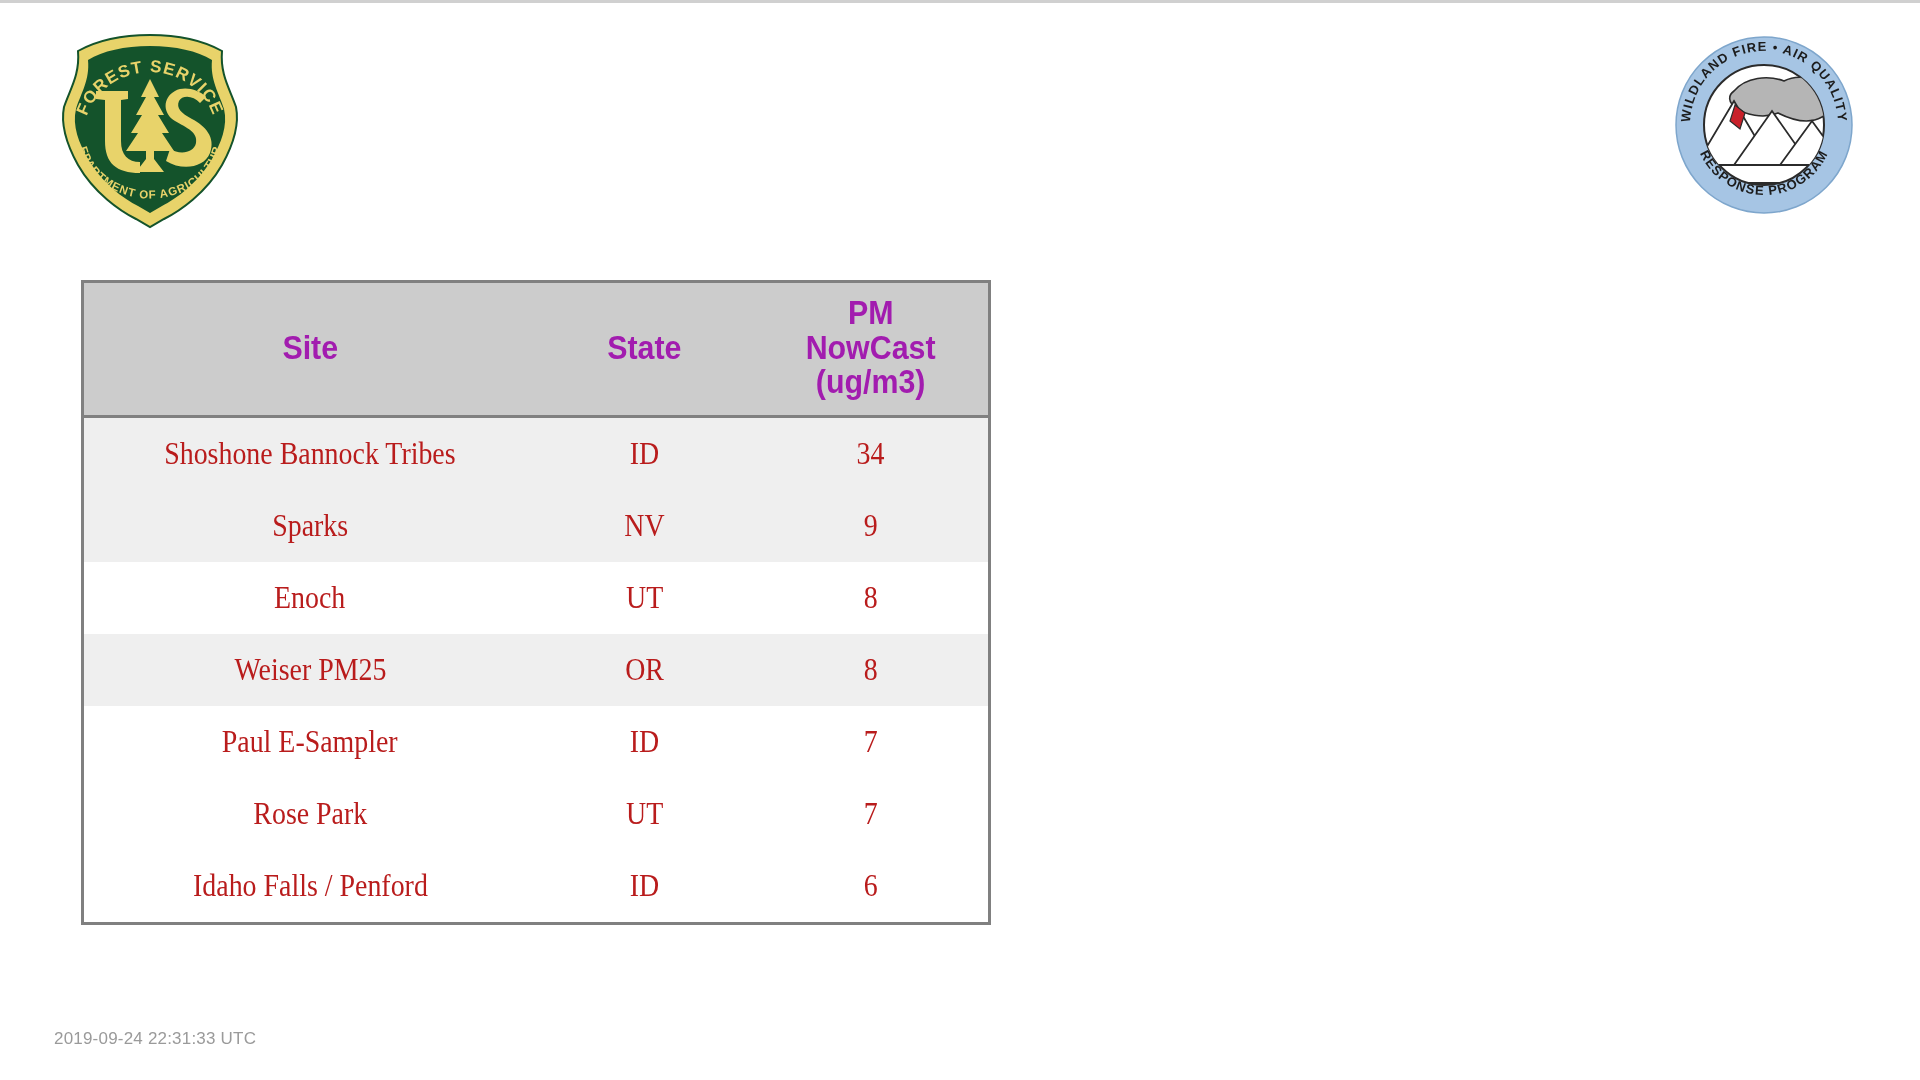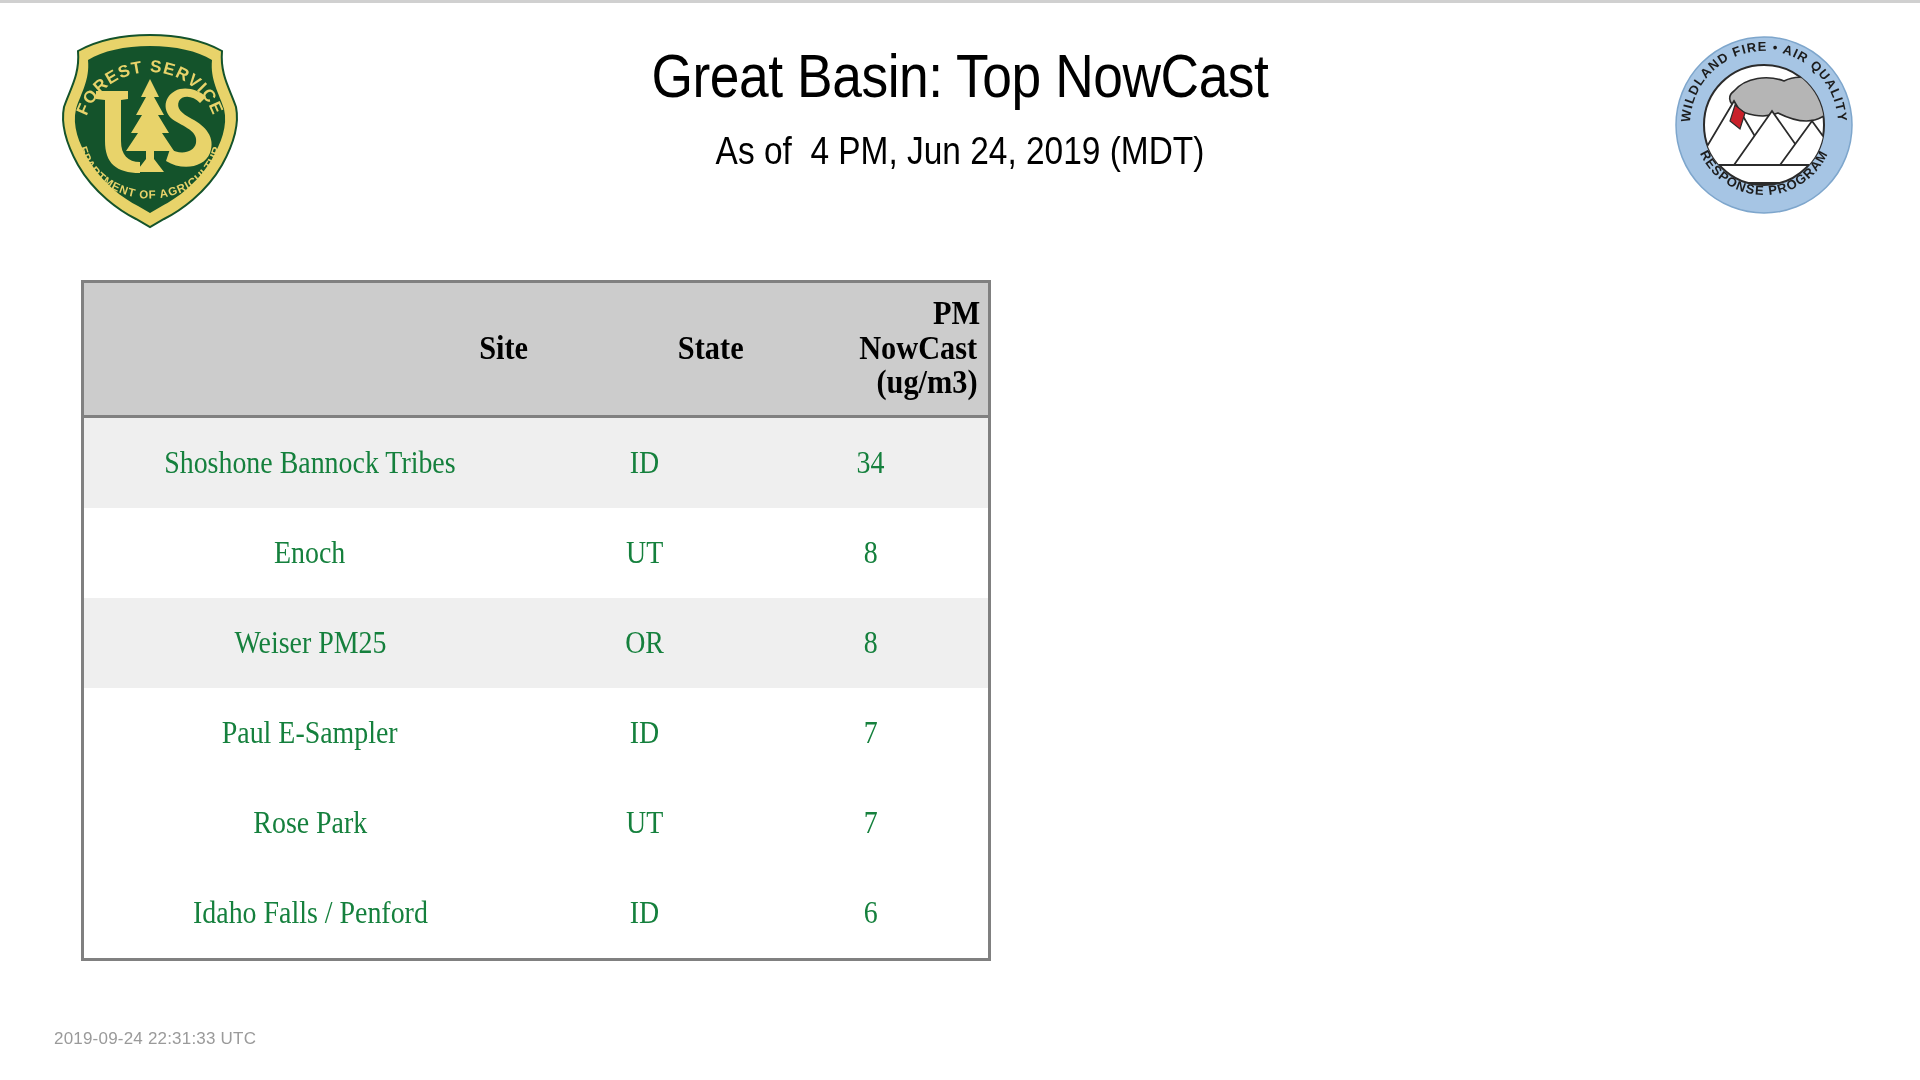--- a/index.html
+++ b/index.html
@@ -92,45 +92,45 @@
     table-layout: fixed;
     font-family: "Liberation Serif", serif;
   }
   table#nowcast-table col.c-site  { width: 50.0%; }
   table#nowcast-table col.c-state { width: 24.0%; }
   table#nowcast-table col.c-pm    { width: 26.0%; }
 
   #nowcast-table thead th {
     background: #cccccc;
     border-bottom: 3px solid #808080;
-    font-family: Liberation Serif, serif;
+    font-family: Liberation Sans, sans-serif;
     font-weight: bold;
     font-size: 33px;
-    color: #000000;
-    text-align: right;
+    color: #a21caf;
+    text-align: center;
     vertical-align: middle;
     padding: 10px 6px 12px 6px;
     height: 110px;
     line-height: 1.06;
     transform-origin: center;
   }
   #nowcast-table thead th .hdr-inner {
     display: inline-block;
     transform: scaleX(0.92);
   }
 
   #nowcast-table tbody td {
     font-family: "Liberation Serif", serif;
     font-size: 31px;
     font-weight: 400;
-    color: #15803d;
+    color: #b91c1c;
     text-align: center;
     vertical-align: middle;
     height: 58px;
-    padding: 16px 6px;
+    padding: 7px 6px;
     border: none;
   }
   #nowcast-table tbody td .cell-inner {
     display: inline-block;
     transform: scaleX(0.90);
   }
   #nowcast-table tbody tr.odd  { background: #efefef; }
   #nowcast-table tbody tr.even { background: #ffffff; }
 
   
@@ -184,24 +184,20 @@
 
       <text font-family="'Liberation Sans', sans-serif" font-size="17" font-weight="bold" fill="#e8d36a" letter-spacing="1.2">
         <textPath href="#fs-top-arc" startOffset="50%" text-anchor="middle">FOREST SERVICE</textPath>
       </text>
       <text font-family="'Liberation Sans', sans-serif" font-size="11.5" font-weight="bold" fill="#e8d36a" letter-spacing="0.9">
         <textPath href="#fs-bot-arc" startOffset="50%" text-anchor="middle">DEPARTMENT OF AGRICULTURE</textPath>
       </text>
     </svg>
   </div>
 
-  <div id="title-block">
-    <div id="page-title">Great Basin: Top NowCast</div>
-    <div id="page-subtitle">As of  4 PM, Jun 24, 2019 (MDT)</div>
-  </div>
 
   <div id="wfaqrp-logo">
     <svg viewBox="0 0 184 184" xmlns="http://www.w3.org/2000/svg">
       <defs>
         <path id="wf-top-arc" d="M 18,92 A 74,74 0 0 1 166,92" fill="none"></path>
         <path id="wf-bot-arc" d="M 22,92 A 70,70 0 0 0 162,92" fill="none"></path>
         <clipPath id="wf-inner-clip">
           <circle cx="92" cy="92" r="60"></circle>
         </clipPath>
       </defs>
@@ -257,20 +253,25 @@
           <span class="hdr-inner">(ug/m3)</span>
         </th>
       </tr>
     </thead>
     <tbody id="nowcast-tbody">
         <tr class="odd">
           <td><span class="cell-inner">Shoshone Bannock Tribes</span></td>
           <td><span class="cell-inner">ID</span></td>
           <td><span class="cell-inner">34</span></td>
         </tr>
+        <tr class="odd">
+          <td><span class="cell-inner">Sparks</span></td>
+          <td><span class="cell-inner">NV</span></td>
+          <td><span class="cell-inner">9</span></td>
+        </tr>
         <tr class="even">
           <td><span class="cell-inner">Enoch</span></td>
           <td><span class="cell-inner">UT</span></td>
           <td><span class="cell-inner">8</span></td>
         </tr>
         <tr class="odd">
           <td><span class="cell-inner">Weiser PM25</span></td>
           <td><span class="cell-inner">OR</span></td>
           <td><span class="cell-inner">8</span></td>
         </tr>

